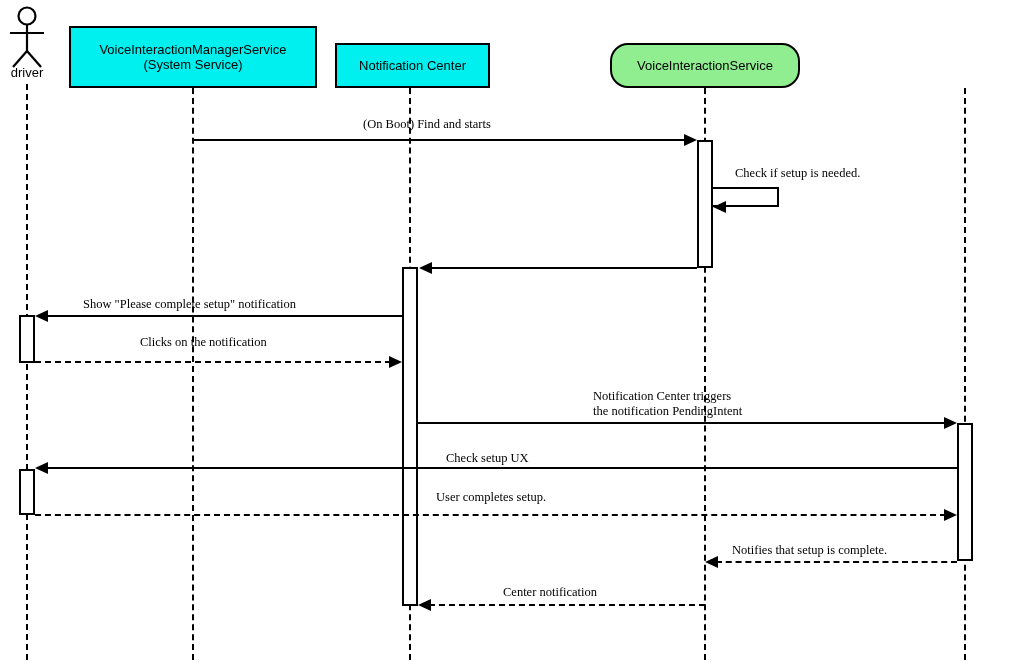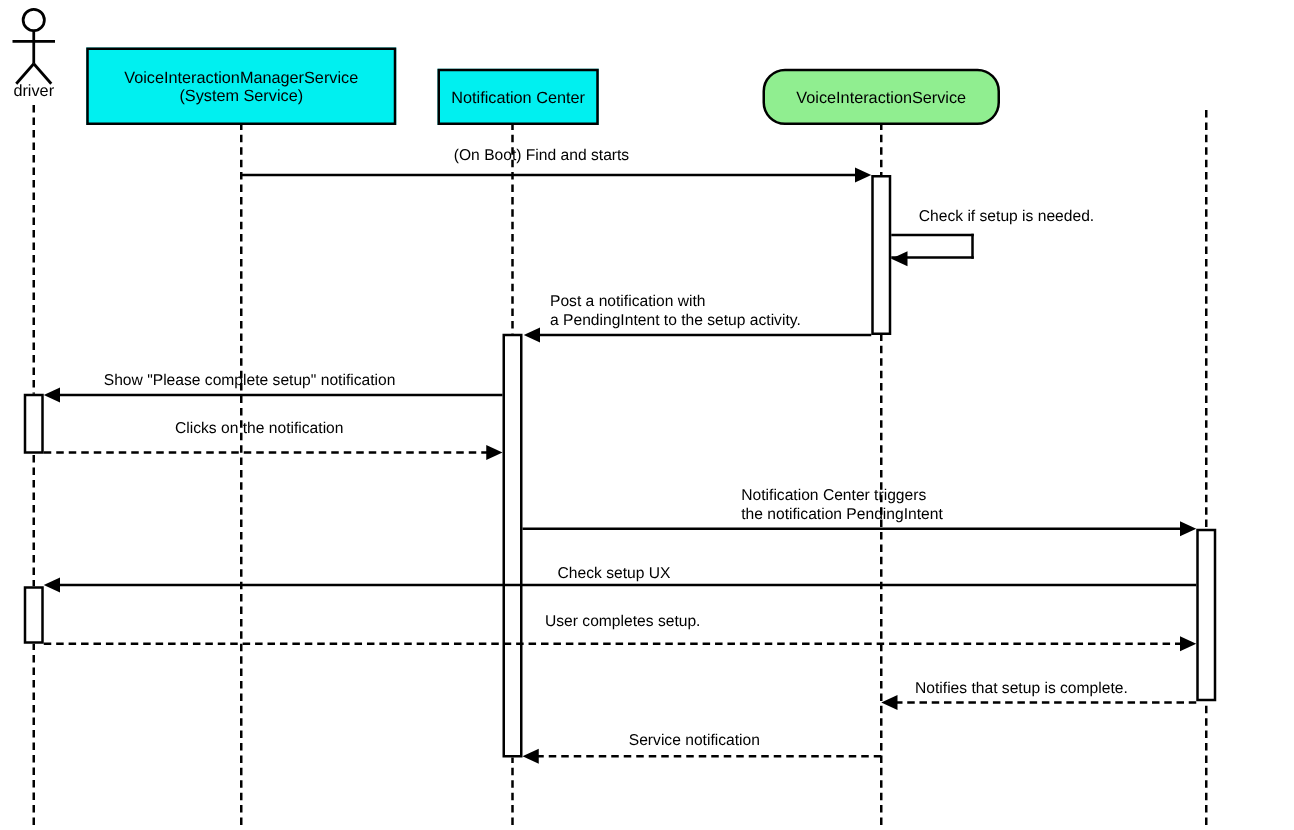--- a/index.html
+++ b/index.html
@@ -6,21 +6,21 @@
   .canvas {
     position:relative; width:1035px; height:664px; background:#ffffff;
     font-family:"Liberation Sans", sans-serif; color:#000; overflow:hidden;
   }
   
   .lifeline { position:absolute; width:0; border-left:2px dashed #000; z-index:1; }
   
   .pbox {
     position:absolute; box-sizing:border-box; border:2px solid #000;
     display:flex; align-items:center; justify-content:center; text-align:center;
-    font-size:13px; line-height:15px; white-space:pre-line; z-index:2;margin-top:12px;
+    font-size:13px; line-height:15px; white-space:pre-line; z-index:2;
   }
   .fill-cyan  { background:#00f0f0; }
   .fill-green { background:#90ee90;border-radius:18px; }
   
   .actbar {
     position:absolute; box-sizing:border-box; width:16px;
     background:#ffffff; border:2px solid #000; z-index:2;
   }
   
   .mline { position:absolute; height:0; border-top:2px solid #000; z-index:3; }
@@ -31,21 +31,21 @@
     border:2px solid #000; border-left:none; background:transparent; z-index:3;
   }
   
   .arr { position:absolute; width:0; height:0; z-index:4;
          border-top:6px solid transparent; border-bottom:6px solid transparent; }
   .arr.left  { border-right:13px solid #000; border-left:none; }
   .arr.right { border-left:13px solid #000;  border-right:none; }
   
   .mlabel {
     position:absolute; font-size:12.5px; line-height:15px;
-    white-space:pre-line; z-index:5; background:transparent;
+    white-space:pre-line; z-index:5; background:transparent;font-family:Liberation Serif, serif;
   }
   
   .actor-svg { position:absolute; left:8px; top:6px; z-index:2; }
   .actor-label {
     position:absolute; left:0px; top:65px; width:54px; text-align:center;
     font-size:13px; z-index:2;
   }
 </style>
 </head>
 <body>
@@ -64,21 +64,21 @@
   <div class="lifeline" style="left:26px;  top:84px; height:576px"></div>
   <div class="lifeline" style="left:192px; top:88px; height:572px"></div>
   <div class="lifeline" style="left:409px; top:88px; height:572px"></div>
   <div class="lifeline" style="left:704px; top:88px; height:572px"></div>
   <div class="lifeline" style="left:964px; top:88px; height:572px"></div>
 
   <div class="pbox fill-cyan" style="left:69px;  top:26px; width:248px; height:62px">
     <span>VoiceInteractionManagerService
 (System Service)</span>
   </div>
-  <div class="pbox fill-cyan" style="left:350px; top:43px; width:129px; height:45px">
+  <div class="pbox fill-cyan" style="left:335px; top:43px; width:155px; height:45px">
     <span>Notification Center</span>
   </div>
   <div class="pbox fill-green" style="left:610px; top:43px; width:190px; height:45px">
     <span>VoiceInteractionService</span>
   </div>
 
   <div class="actbar" style="left:697px; top:140px; height:128px"></div>
   <div class="actbar" style="left:402px; top:267px; height:339px"></div>
   <div class="actbar" style="left:19px;  top:315px; height:48px"></div>
   <div class="actbar" style="left:957px; top:423px; height:138px"></div>
@@ -87,22 +87,20 @@
   <div class="mline" style="left:193px; top:139px; width:497px"></div>
   <div class="arr right" style="left:684px; top:134px"></div>
   <div class="mlabel" style="left:363px; top:117px">(On Boot) Find and starts</div>
 
   <div class="selfloop" style="left:713px; top:187px; width:66px; height:20px"></div>
   <div class="arr left" style="left:713px; top:201px"></div>
   <div class="mlabel" style="left:735px; top:166px">Check if setup is needed.</div>
 
   <div class="mline" style="left:430px; top:267px; width:267px"></div>
   <div class="arr left" style="left:419px; top:262px"></div>
-  <div class="mlabel" style="left:440px; top:234px">Post a notification with
-a PendingIntent to the setup activity.</div>
 
   <div class="mline" style="left:46px; top:315px; width:356px"></div>
   <div class="arr left" style="left:35px; top:310px"></div>
   <div class="mlabel" style="left:83px; top:297px">Show "Please complete setup" notification</div>
 
   <div class="mline dashed" style="left:35px; top:361px; width:356px"></div>
   <div class="arr right" style="left:389px; top:356px"></div>
   <div class="mlabel" style="left:140px; top:335px">Clicks on the notification</div>
 
   <div class="mline" style="left:418px; top:422px; width:528px"></div>
@@ -117,15 +115,15 @@
   <div class="mline dashed" style="left:35px; top:514px; width:911px"></div>
   <div class="arr right" style="left:944px; top:509px"></div>
   <div class="mlabel" style="left:436px; top:490px">User completes setup.</div>
 
   <div class="mline dashed" style="left:716px; top:561px; width:241px"></div>
   <div class="arr left" style="left:705px; top:556px"></div>
   <div class="mlabel" style="left:732px; top:543px">Notifies that setup is complete.</div>
 
   <div class="mline dashed" style="left:429px; top:604px; width:276px"></div>
   <div class="arr left" style="left:418px; top:599px"></div>
-  <div class="mlabel" style="left:503px; top:585px">Service notification</div>
+  <div class="mlabel" style="left:503px; top:585px">Center notification</div>
 
 </div>
 
 </body></html>

